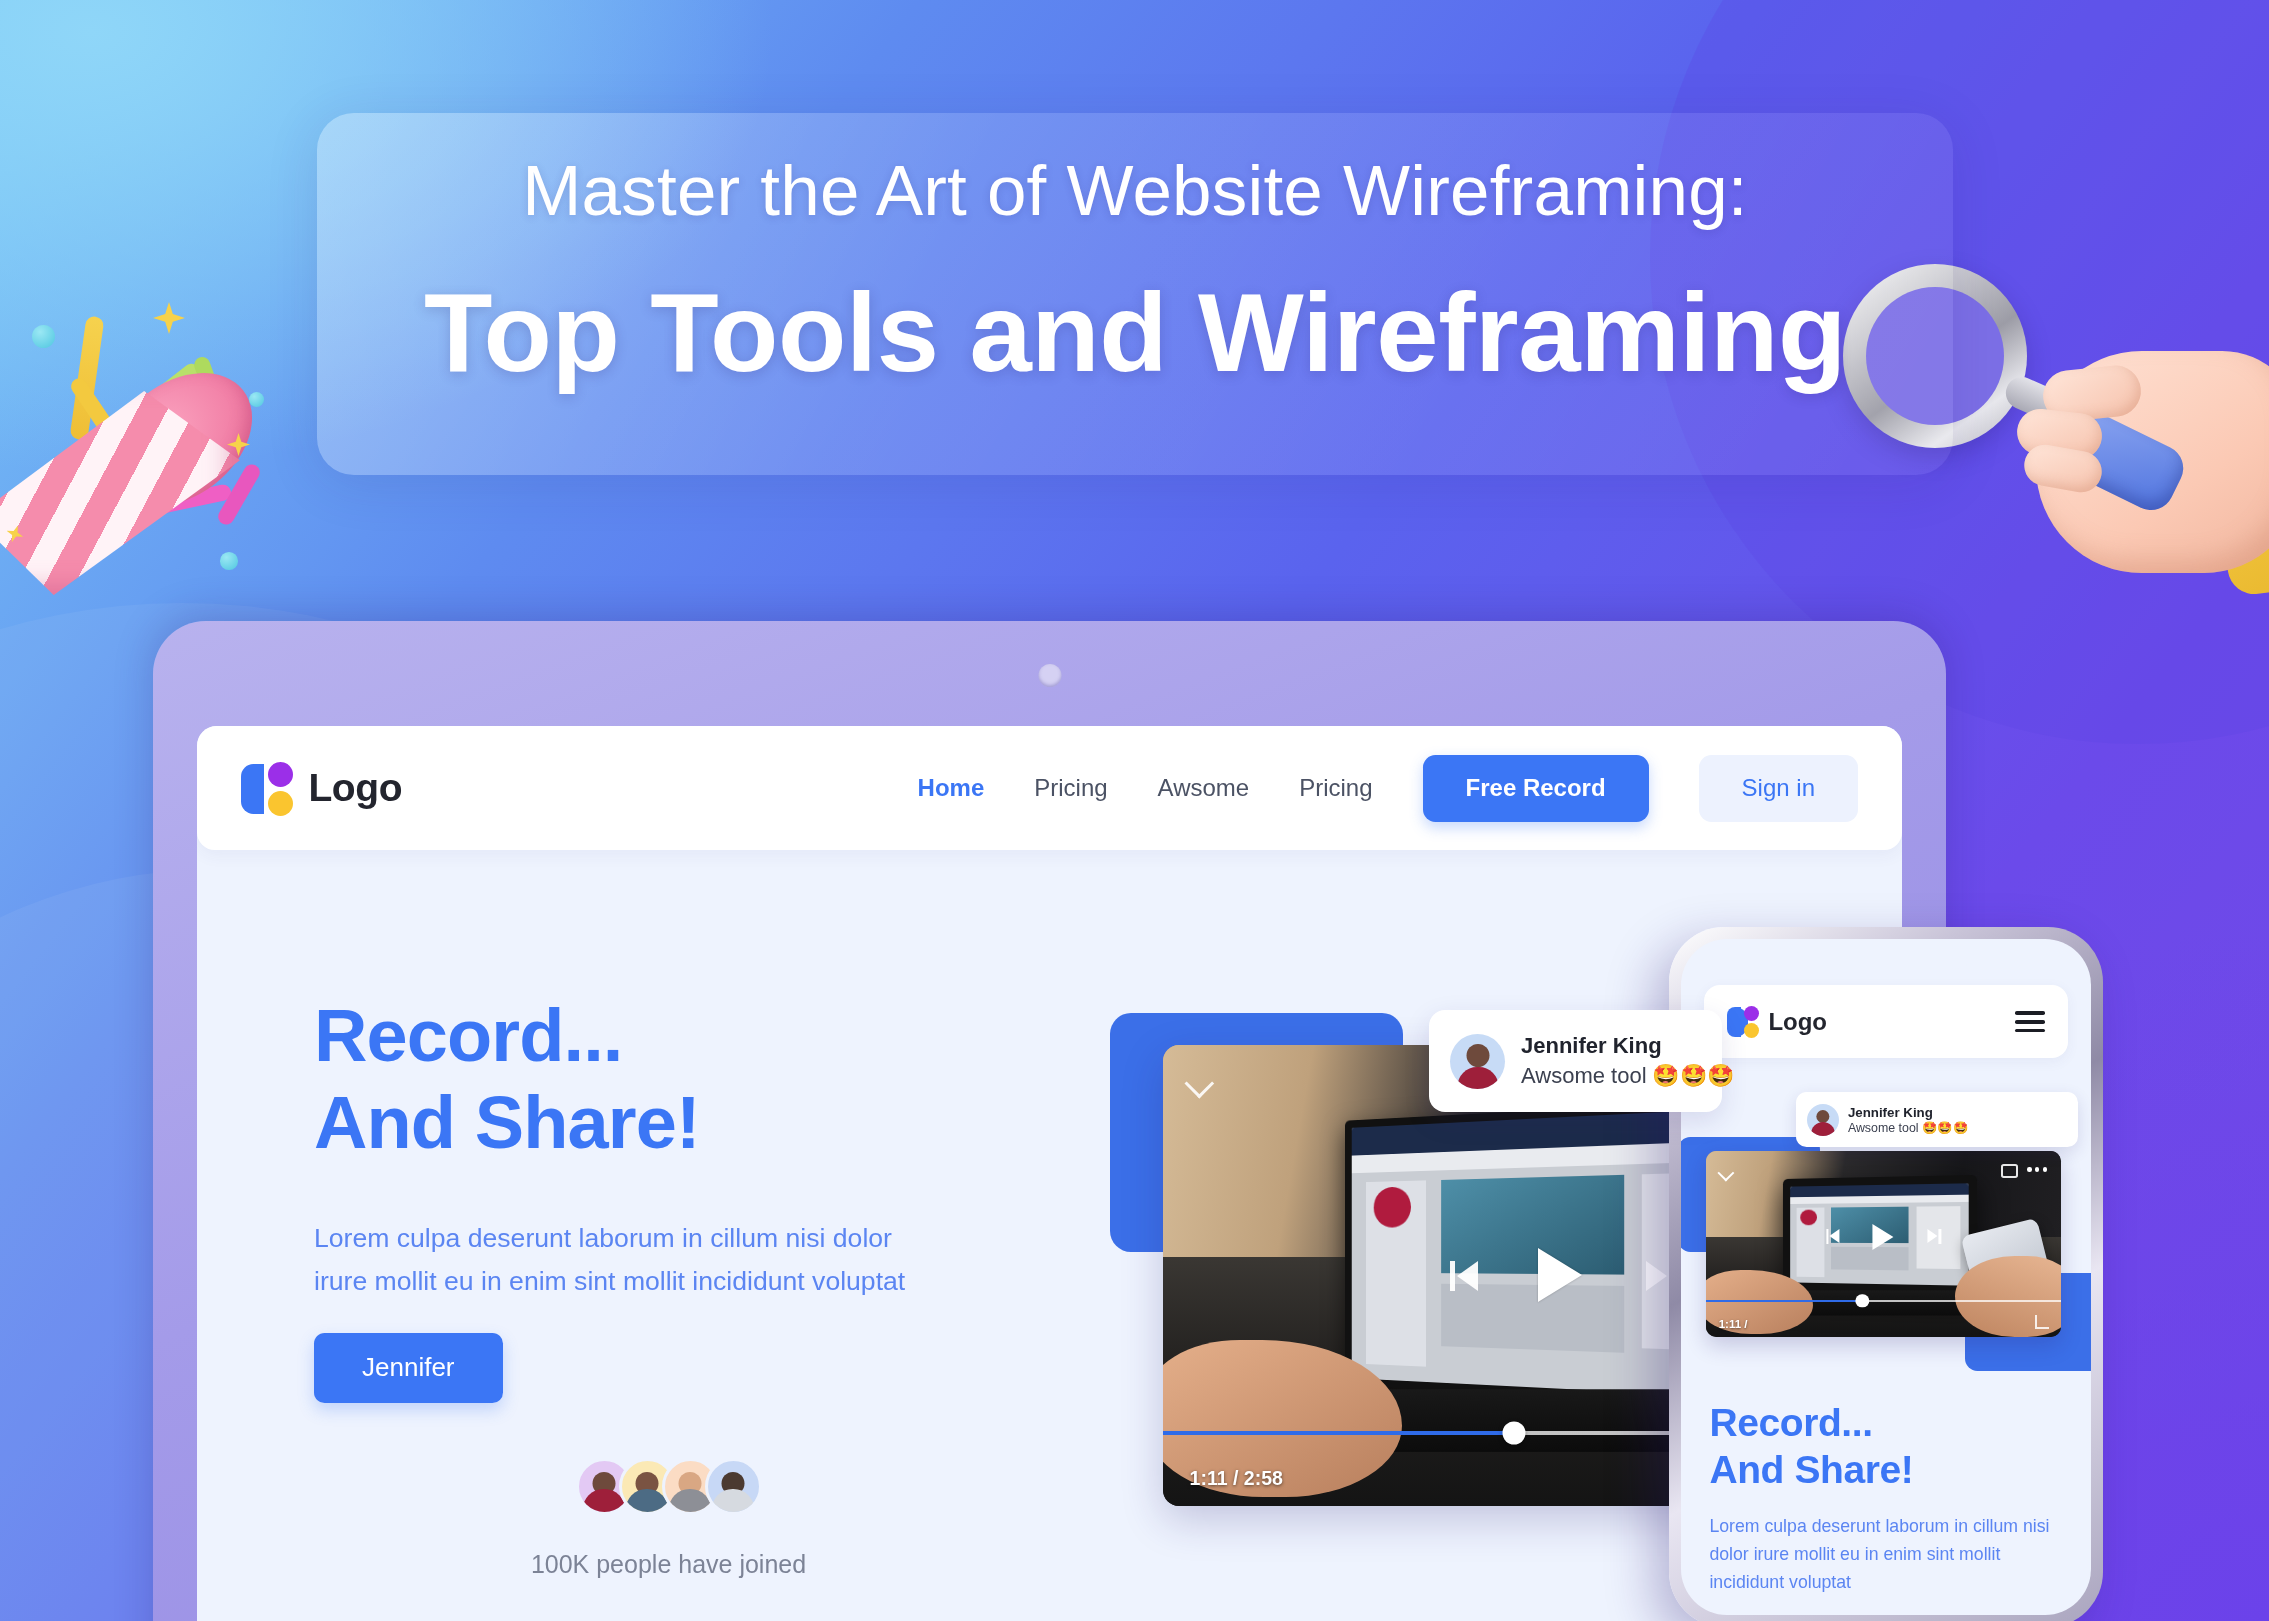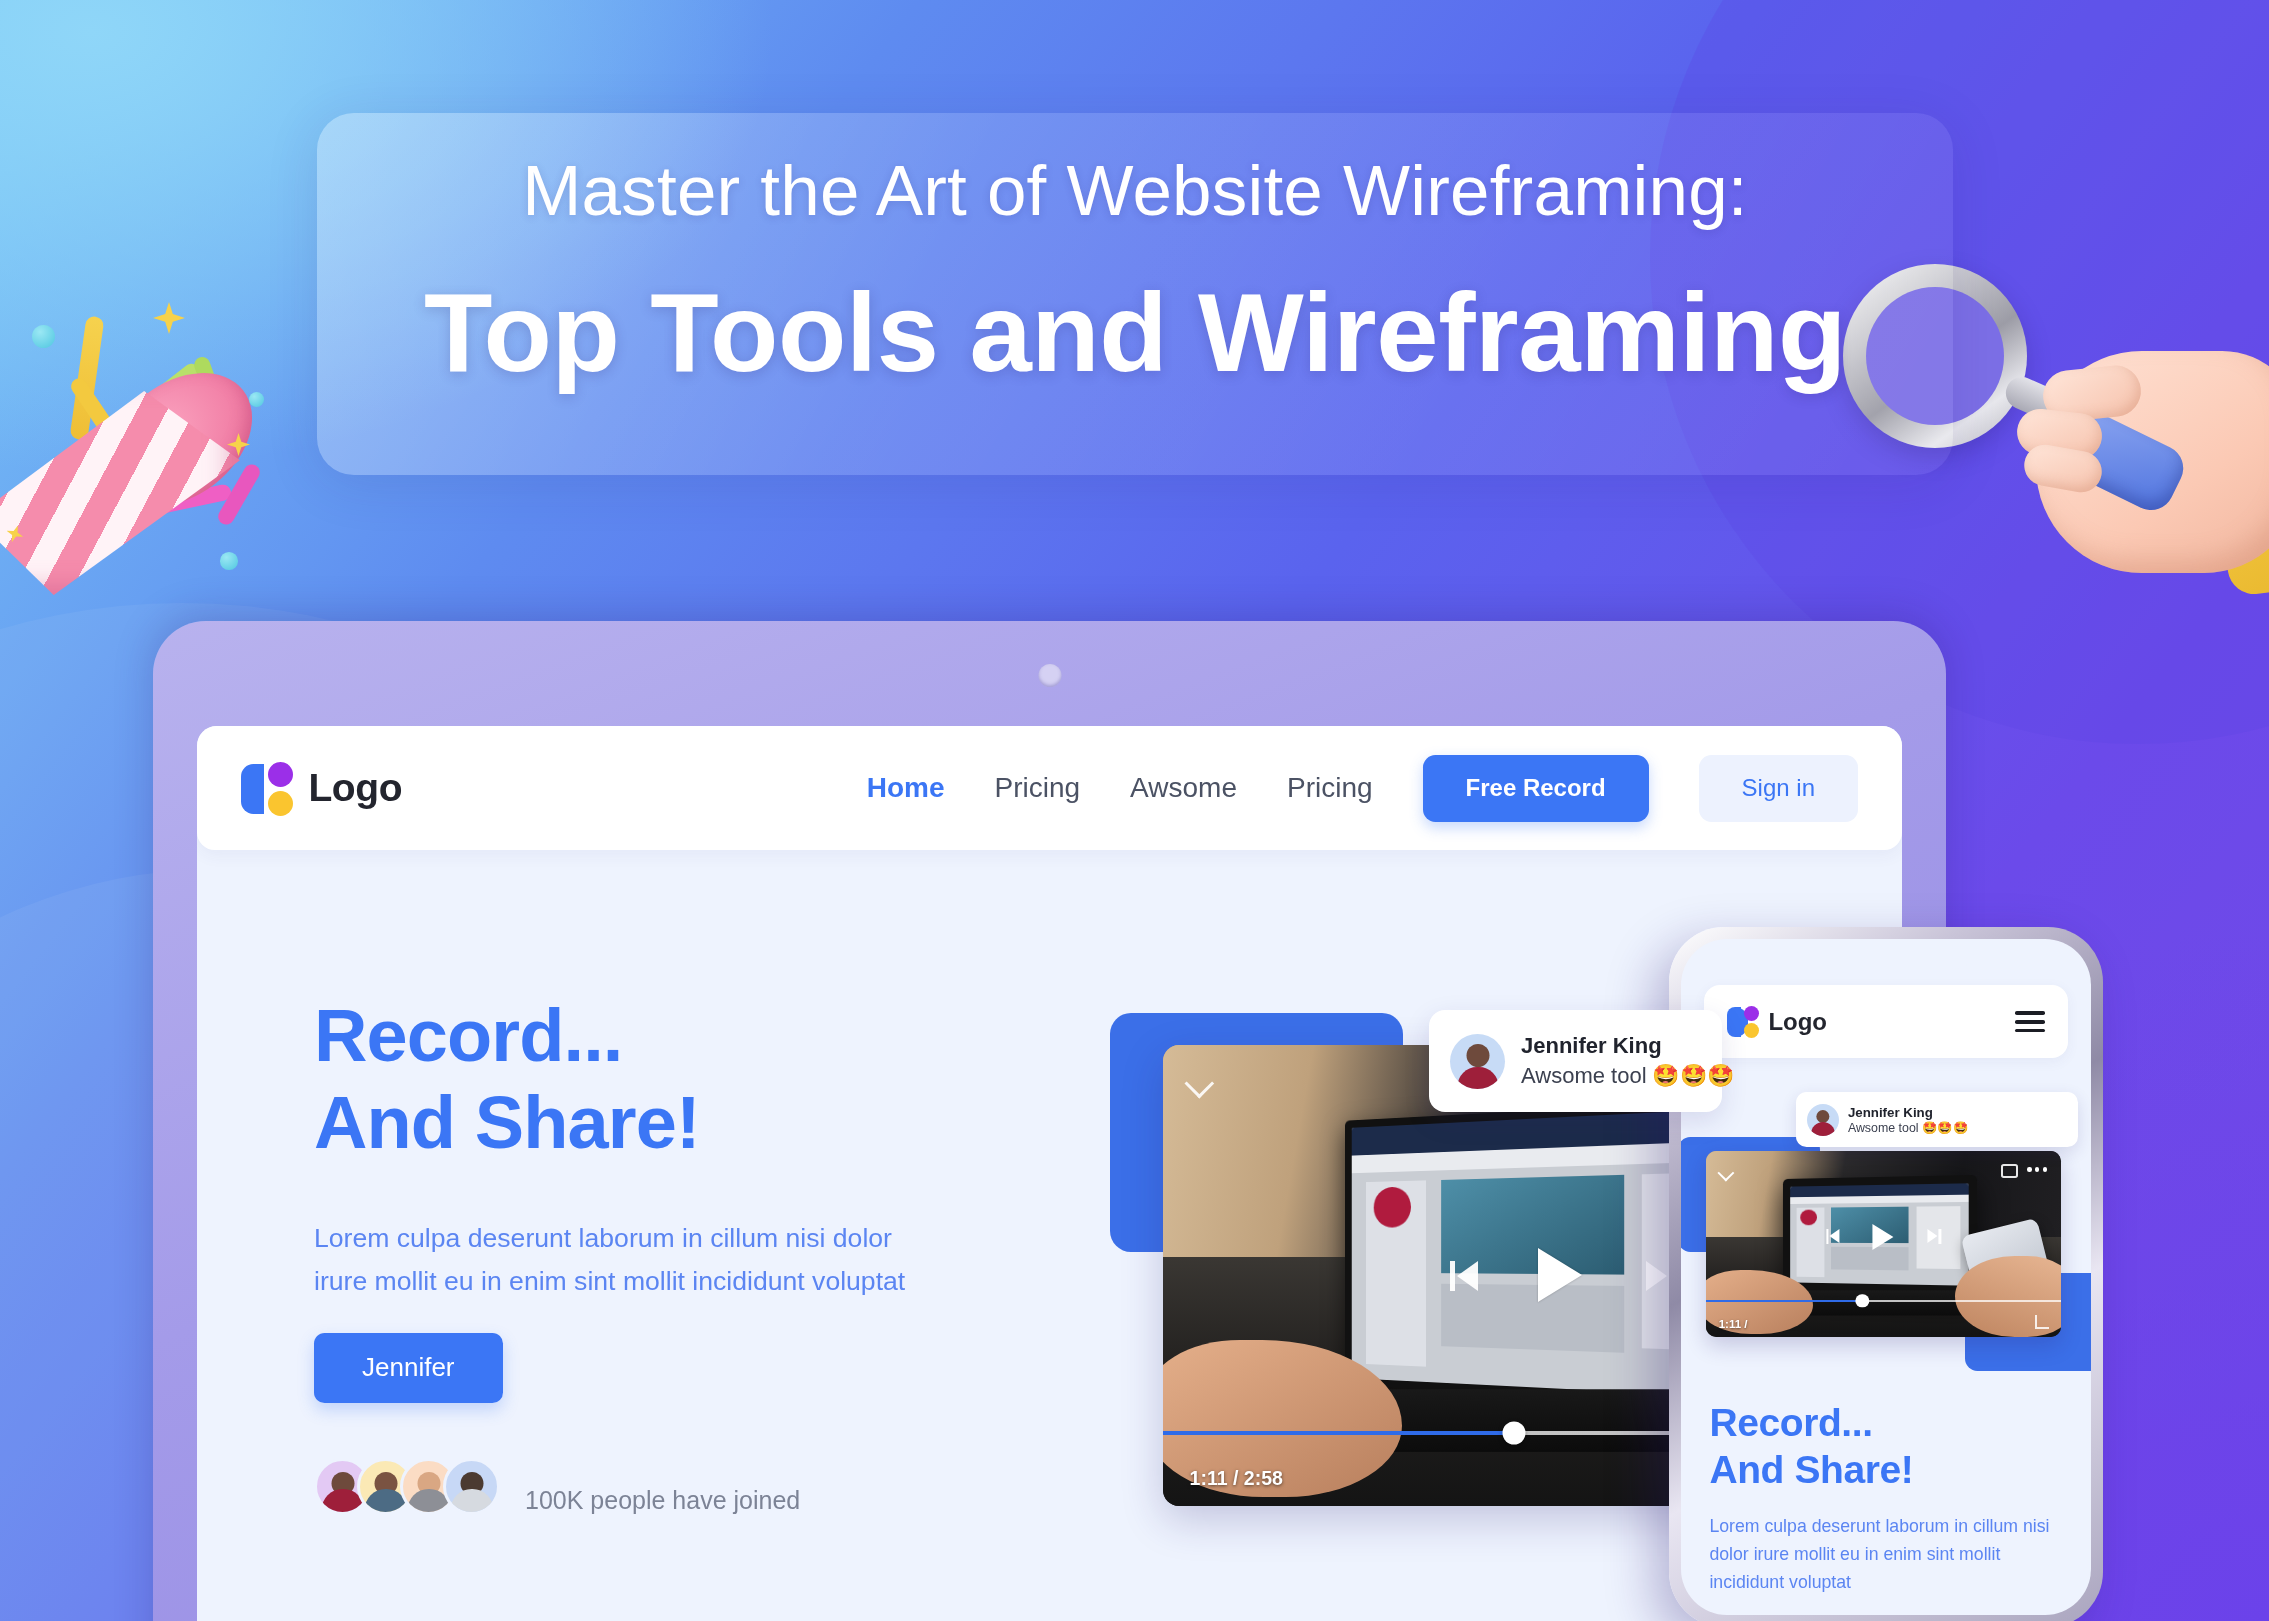--- a/index.html
+++ b/index.html
@@ -127,36 +127,36 @@
     background:#3B76F5;border-radius:12.4px 0 0 12.4px;
     clip-path:polygon(0 0,100% 0,100% 100%,0 100%);}
   .lm-leaf:after{content:"";position:absolute;right:-10.6px;top:0;width:21px;height:50px;
     background:#3B76F5;border-radius:0 26.6px 26.6px 0;}
   .lm-purple{position:absolute;left:26.6px;top:1.8px;width:25px;height:25px;border-radius:50%;background:#9B2FE8;}
   .lm-yellow{position:absolute;left:26.6px;top:30px;width:25px;height:25px;border-radius:50%;background:#FAC52F;}
   .logo-text{font-size:39px;font-weight:700;color:#23252E;letter-spacing:-0.4px;}
 
   .nav-right{margin-left:auto;display:flex;align-items:center;gap:50px;}
   .nav-links{display:flex;align-items:center;gap:50px;}
-  .nav-link{font-size:28px;color:#4B5264;font-weight:400;cursor:pointer;white-space:nowrap;}
+  .nav-link{font-size:24px;color:#4B5264;font-weight:400;cursor:pointer;white-space:nowrap;}
   .nav-link.active{color:#3B76F5;font-weight:700;}
   .btn-trial{background:#3B76F5;color:#fff;font-size:24px;font-weight:600;
     padding:19.5px 43px;border-radius:12.4px;border:none;cursor:pointer;white-space:nowrap;
     box-shadow:0 5.3px 14px rgba(59,118,245,.28);}
   .btn-signin{background:#EDF2FE;color:#3B76F5;font-size:24px;font-weight:500;
     padding:19.5px 43px;border-radius:12.4px;border:none;cursor:pointer;white-space:nowrap;}
 
   
   .hero-left{position:absolute;left:117px;top:266px;width:709px;}
   .hero-h1{font-size:74px;font-weight:800;color:#3B76F5;line-height:1.18;letter-spacing:-0.9px;}
   .hero-p{margin-top:50px;font-size:26.6px;line-height:1.62;color:#5B85F2;font-weight:400;max-width:621px;}
   .btn-explore{margin-top:30px;background:#3B76F5;color:#fff;font-size:26px;font-weight:500;
     padding:19.5px 48px;border-radius:10.6px;border:none;cursor:pointer;
     box-shadow:0 7px 16px rgba(59,118,245,.25);}
-  .joined-row{margin-top:55px;display:flex;align-items:flex-end;gap:25px;}
+  .joined-row{margin-top:55px;display:flex;align-items:center;gap:35px;flex-direction:column;}
   .avatars{display:flex;}
   .av{width:57px;height:57px;border-radius:50%;border:3.5px solid #EEF3FE;margin-left:-14px;position:relative;overflow:hidden;}
   .av:first-child{margin-left:0;}
   .av .head{position:absolute;left:50%;top:11.5px;transform:translateX(-50%);
     width:23px;height:23px;border-radius:50%;background:#7A5647;}
   .av .body{position:absolute;left:50%;bottom:-7px;transform:translateX(-50%);
     width:43px;height:30px;border-radius:21px 21px 0 0;}
   .av1{background:#E3C9F4;} .av1 .body{background:#9E1F3A;} .av1 .head{background:#6E4A3C;}
   .av2{background:#FBE9B5;} .av2 .body{background:#4C6B84;} .av2 .head{background:#7A5342;}
   .av3{background:#FBDCC4;} .av3 .body{background:#8D8F96;} .av3 .head{background:#D9A783;}

